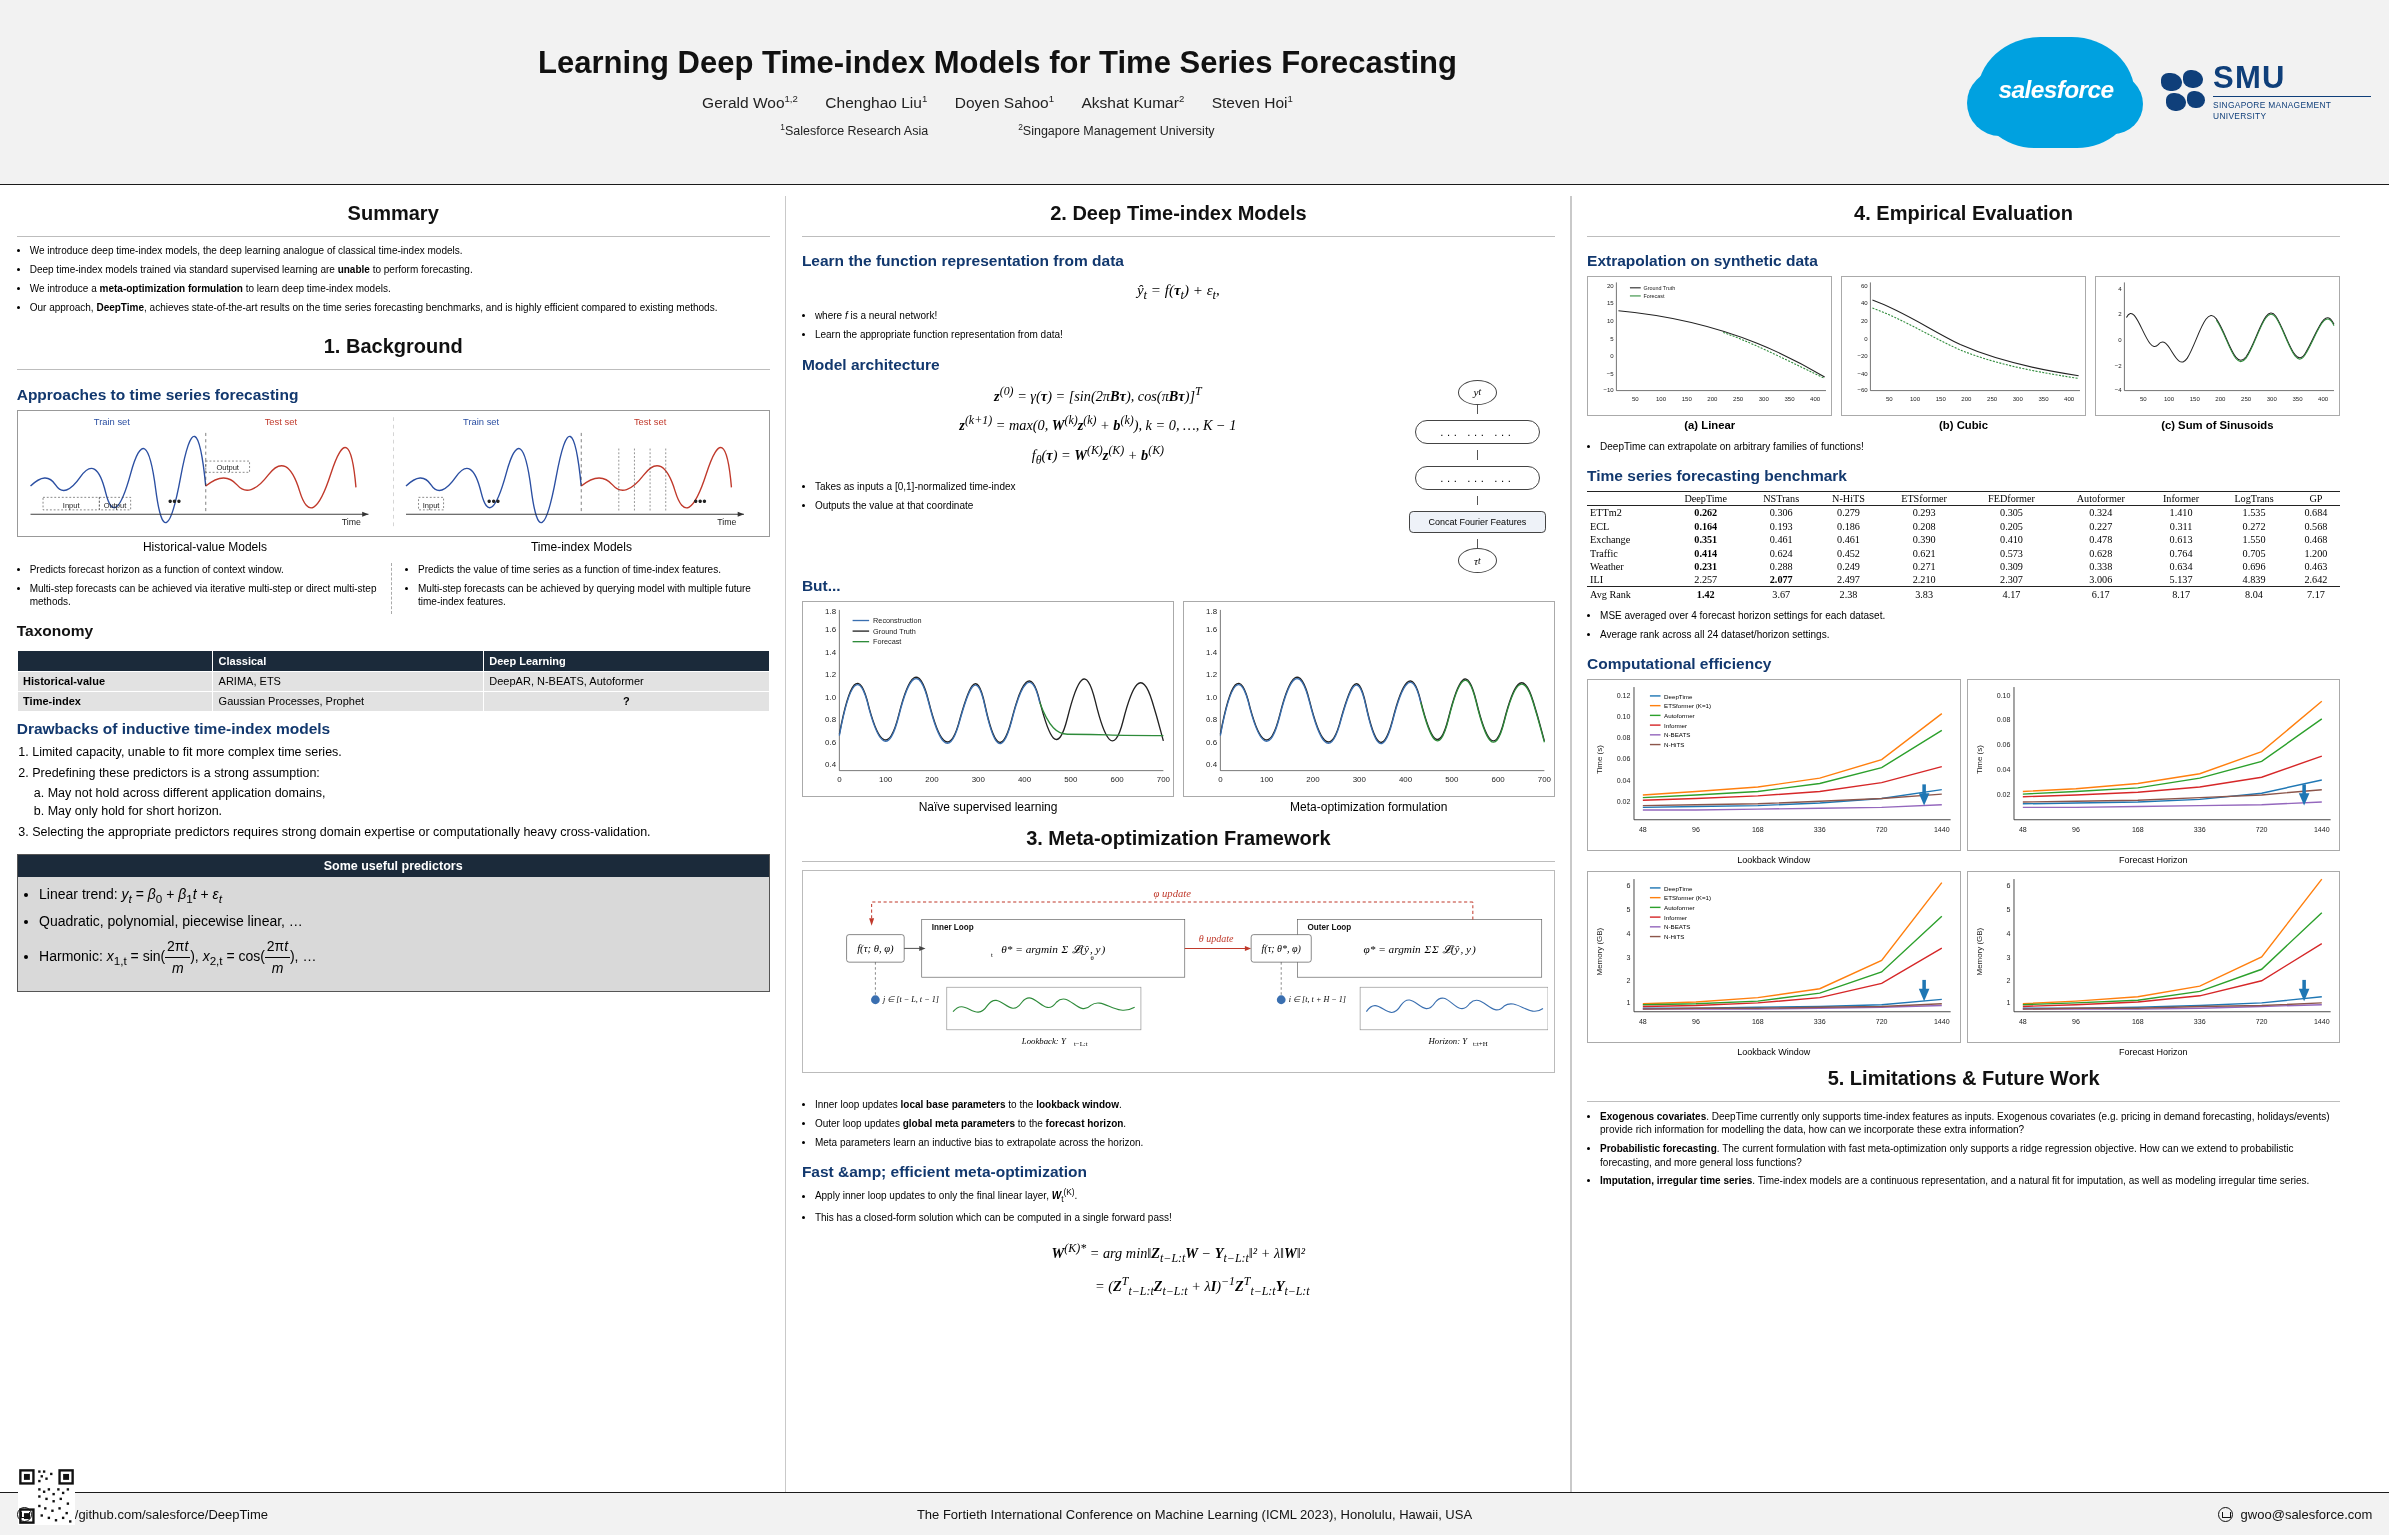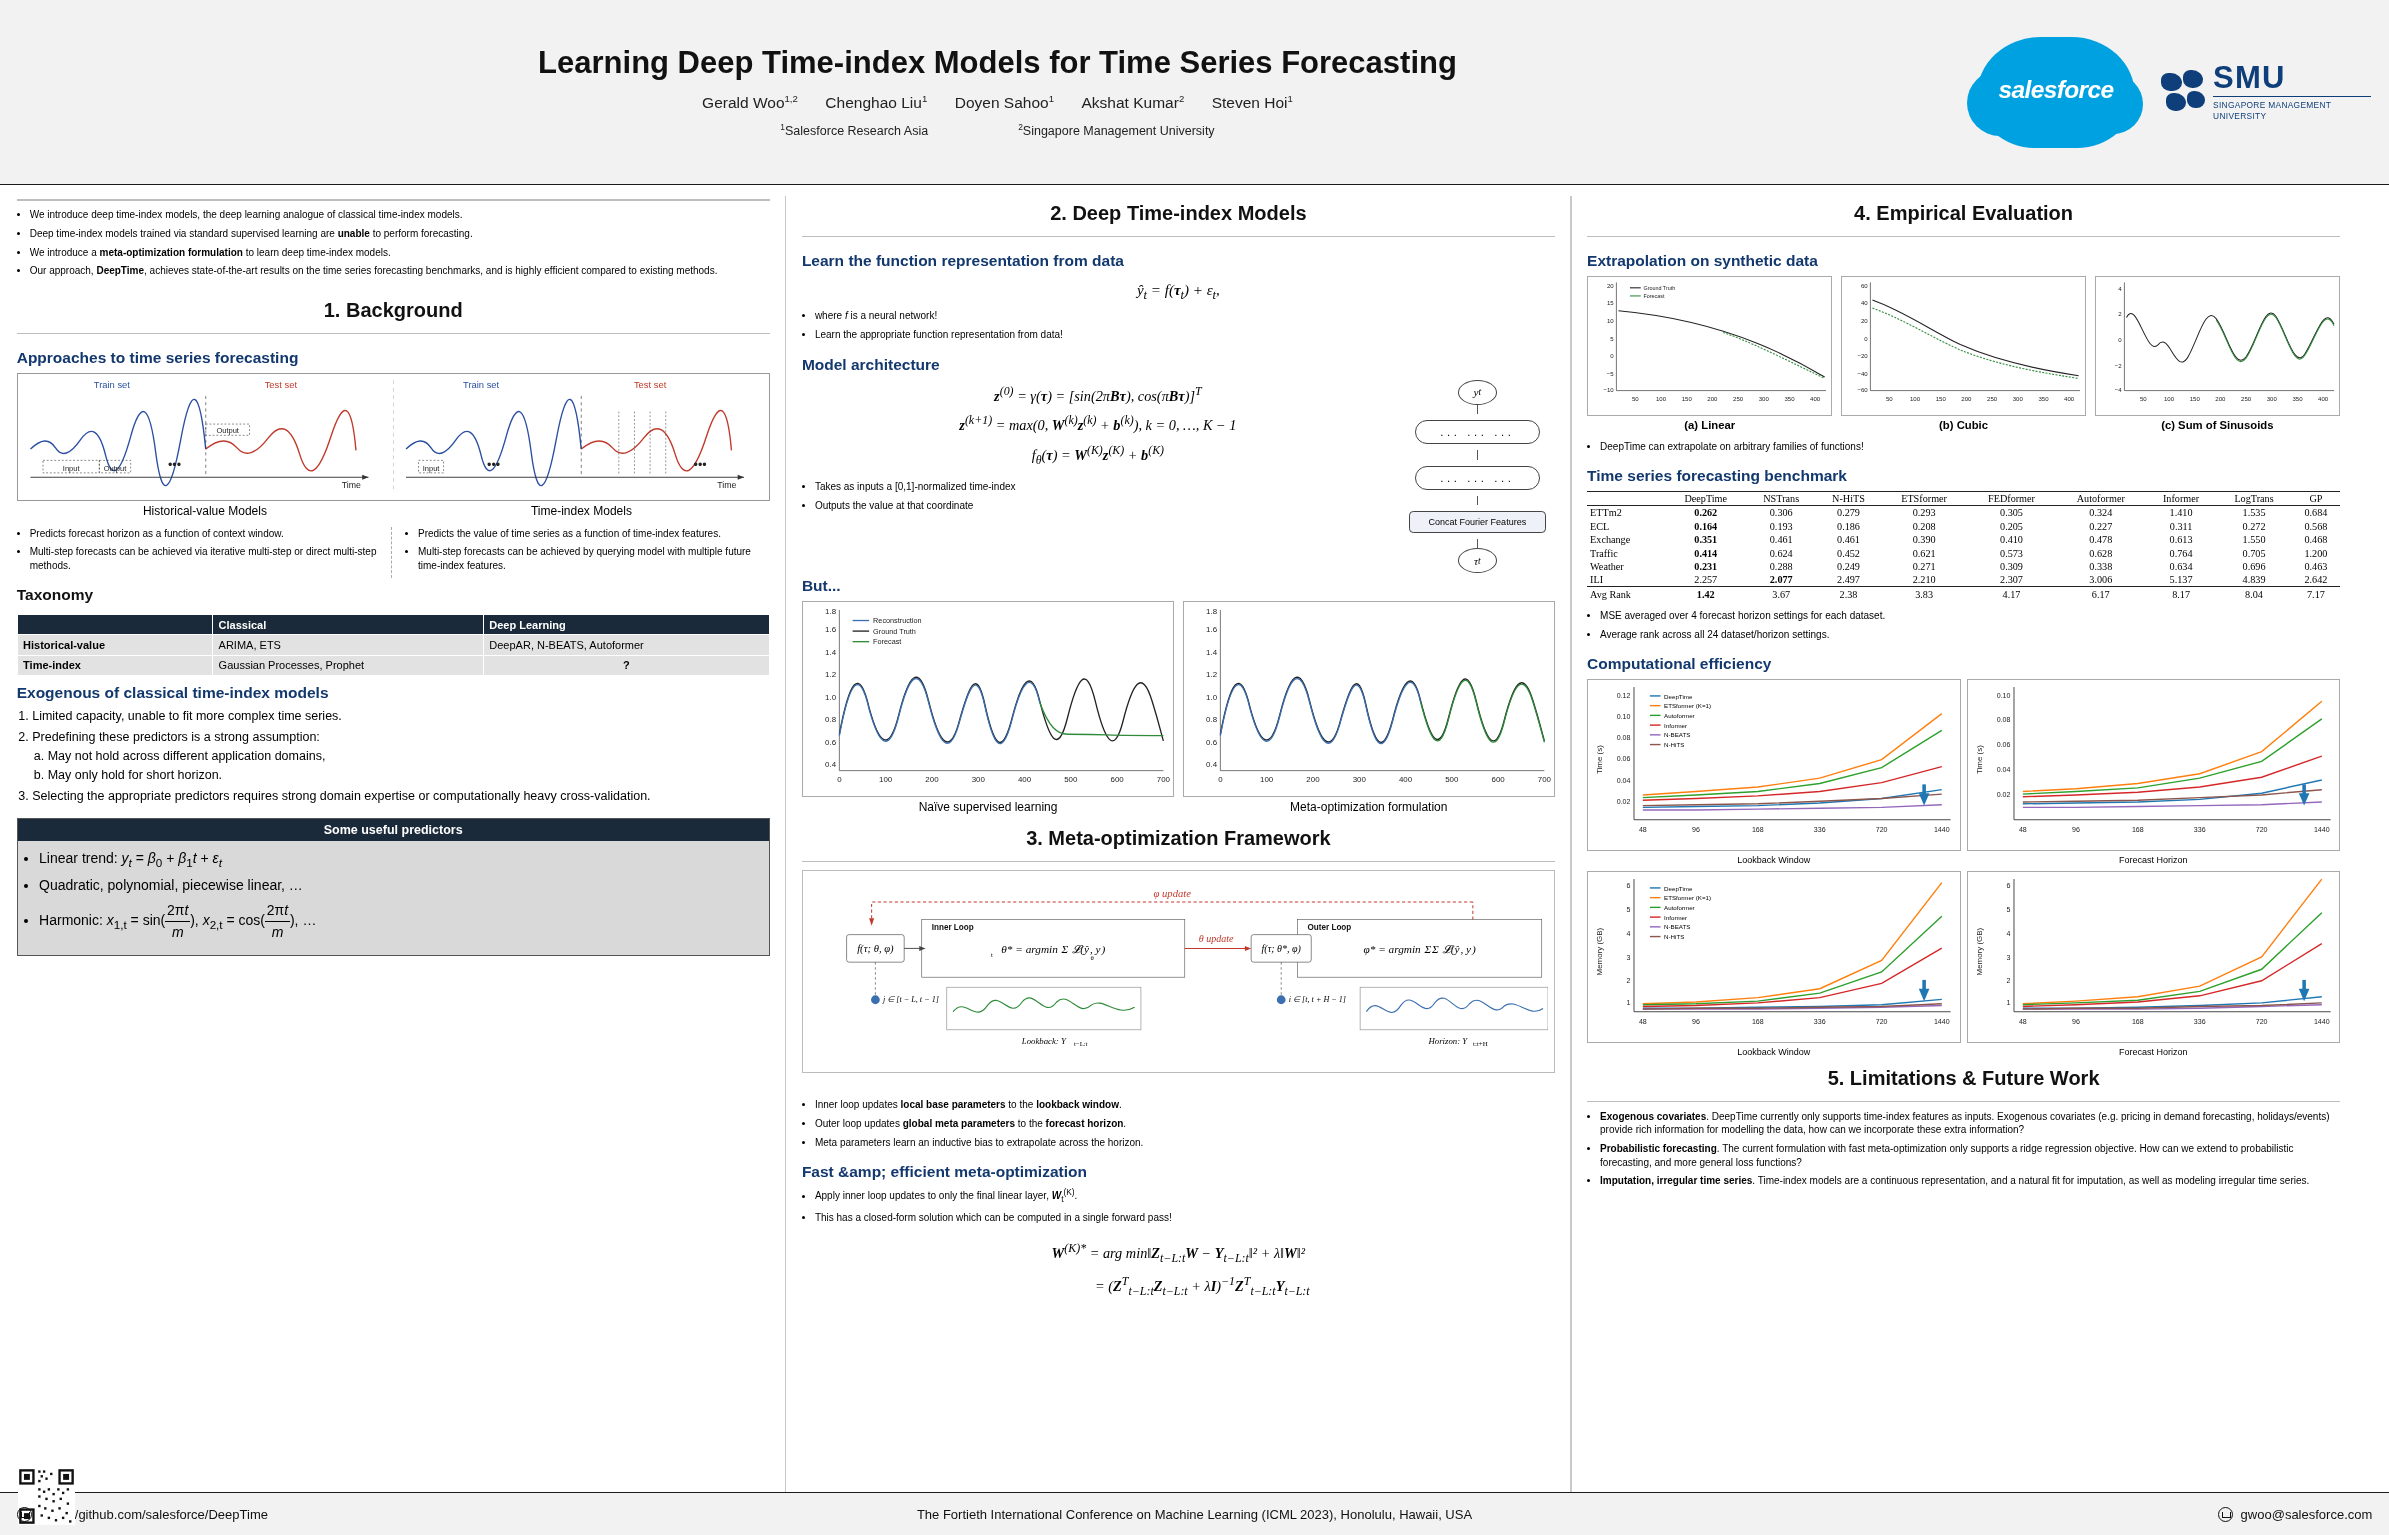--- a/index.html
+++ b/index.html
@@ -199,20 +199,21 @@
           <div class="smu-sub">SINGAPORE MANAGEMENT UNIVERSITY</div>
         </div>
       </div>
     </div>
   </div>
 
   <div class="columns">
 
     <div class="col" style="max-width:753px;">
 
+      <h2 class="section">Summary</h2>
       <div class="rule"></div>
       <ul class="bul">
         <li>We introduce deep time-index models, the deep learning analogue of classical time-index models.</li>
         <li>Deep time-index models trained via standard supervised learning are <b>unable</b> to perform forecasting.</li>
         <li>We introduce a <b>meta-optimization formulation</b> to learn deep time-index models.</li>
         <li>Our approach, <b>DeepTime</b>, achieves state-of-the-art results on the time series forecasting benchmarks, and is highly efficient compared to existing methods.</li>
       </ul>
 
       <h2 class="section" style="margin-top:15.5px;">1. Background</h2>
       <div class="rule"></div>
@@ -294,21 +295,21 @@
             <td>DeepAR, N-BEATS, Autoformer</td>
           </tr>
           <tr>
             <td class="first">Time-index</td>
             <td>Gaussian Processes, Prophet</td>
             <td style="text-align:center; font-weight:bold;">?</td>
           </tr>
         </tbody>
       </table>
 
-      <h3 class="sub">Exogenous of classical time-index models</h3>
+      <h3 class="sub">Drawbacks of inductive time-index models</h3>
       <ol class="num">
         <li>Limited capacity, unable to fit more complex time series.</li>
         <li>
           <span>Predefining these predictors is a strong assumption:</span>
           <ol class="loweralpha">
             <li>May not hold across different application domains,</li>
             <li>May only hold for short horizon.</li>
           </ol>
         </li>
         <li>Selecting the appropriate predictors requires strong domain expertise or computationally heavy cross-validation.</li>

